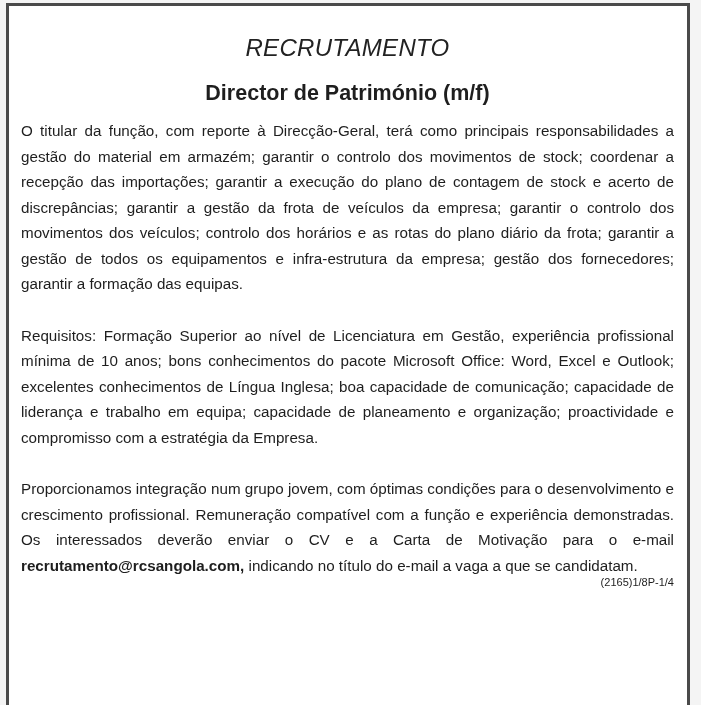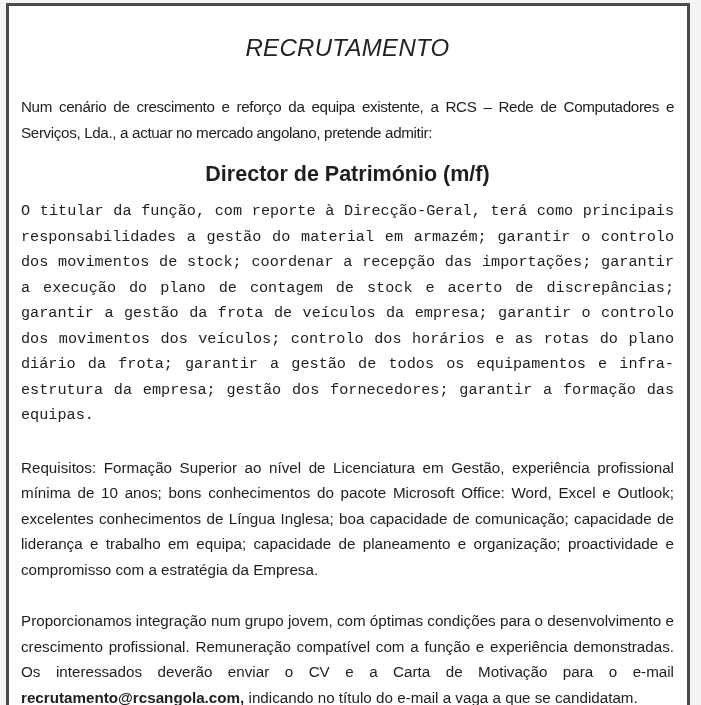--- a/index.html
+++ b/index.html
@@ -31,35 +31,34 @@
     }
     p {
       margin: 0; font-size: 15.2px; line-height: 25.5px;
       text-align: justify; text-align-last: left;
     }
     .intro { margin-top: 30px; letter-spacing: -0.35px; }
     .job-title {
       text-align: center; font-weight: bold; font-size: 21.5px;
       margin-top: 12px; height: 34px; line-height: 34px;
     }
-    .duties { margin-top: 8px; font-family: Liberation Mono, monospace; }
+    .duties { margin-top: 8px; }
     .reqs { margin-top: 26px; }
     .offer { margin-top: 26px; }
     .bold { font-weight: normal; }
     .email { color: #1e1e1e; font-weight: bold; text-decoration-color: #2232b0; text-decoration-thickness: 2px; }
     .ref {
       text-align: right; font-size: 11px; margin-top: -2px; padding-right: 0px;
     }
   </style>
 </head>
 <body>
 
 <div class="ad-box">
   <div class="content">
     <div class="heading">RECRUTAMENTO</div>
-    <p class="intro">Num cenário de crescimento e reforço da equipa existente, a RCS – Rede de Computadores e Serviços, Lda., a actuar no mercado angolano, pretende admitir:</p>
     <div class="job-title">Director de Património (m/f)</div>
     <p class="duties">O titular da função, com reporte à Direcção-Geral, terá como principais responsabilidades a gestão do material em armazém; garantir o controlo dos movimentos de stock; coordenar a recepção das importações; garantir a execução do plano de contagem de stock e acerto de discrepâncias; garantir a gestão da frota de veículos da empresa; garantir o controlo dos movimentos dos veículos; controlo dos horários e as rotas do plano diário da frota; garantir a gestão de todos os equipamentos e infra-estrutura da empresa; gestão dos fornecedores; garantir a formação das equipas.</p>
     <p class="reqs"><span class="bold">Requisitos</span><span>: Formação Superior ao nível de Licenciatura em Gestão, experiência profissional mínima de 10 anos; bons conhecimentos do pacote Microsoft Office: Word, Excel e Outlook; excelentes conhecimentos de Língua Inglesa; boa capacidade de comunicação; capacidade de liderança e trabalho em equipa; capacidade de planeamento e organização; proactividade e compromisso com a estratégia da Empresa.</span></p>
     <p class="offer"><span>Proporcionamos integração num grupo jovem, com óptimas condições para o desenvolvimento e crescimento profissional. Remuneração compatível com a função e experiência demonstradas. Os interessados deverão enviar o CV e a Carta de Motivação para o e-mail </span><a class="email">recrutamento@rcsangola.com,</a><span> indicando no título do e-mail a vaga a que se candidatam.</span></p>
     <div class="ref">(2165)1/8P-1/4</div>
   </div>
 </div>
 
 </body></html>

